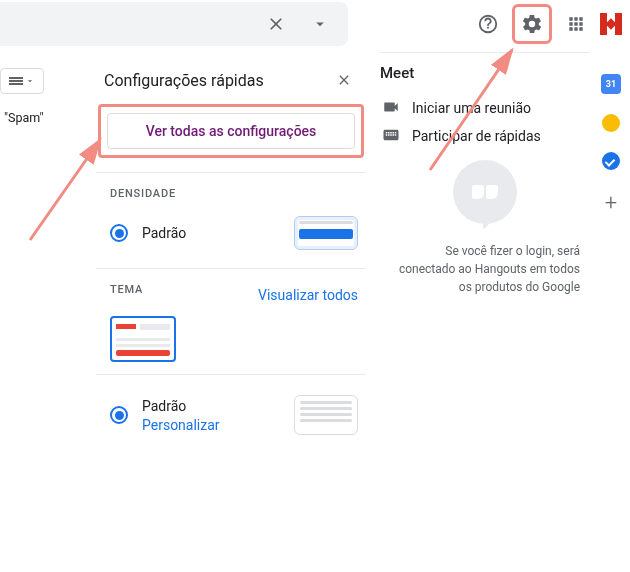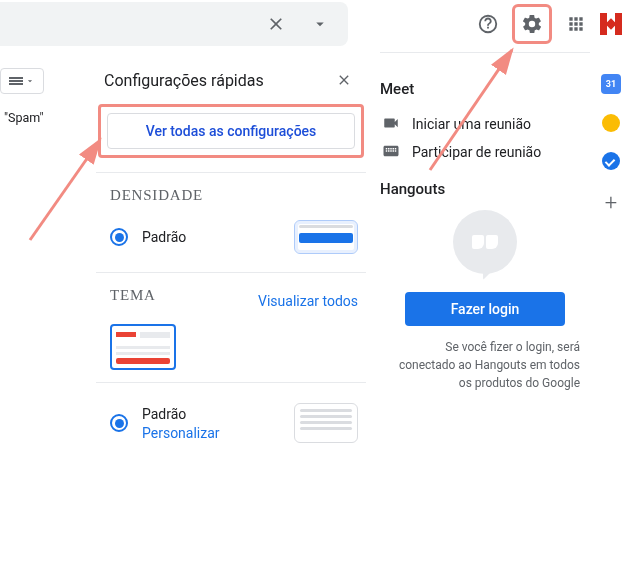--- a/index.html
+++ b/index.html
@@ -112,38 +112,37 @@
   }
   .view-all-wrap{
     border:3px solid #f28b82;
     border-radius:4px;
     margin:0 2px 14px 2px;
     padding:6px;
   }
   .view-all-btn{
     border:1px solid #dadce0;
     border-radius:4px;
-    color:#1d4ed8;
+    color:#701a75;
     font-weight:500;
     font-size:14px;
     text-align:center;
     padding:9px 6px;
     cursor:pointer;
   }
   .section{
     border-top:1px solid #e8eaed;
     padding:14px 8px 12px 14px;
   }
   .section h4{
-    font-size:15px;
+    font-size:11px;
     letter-spacing:0.8px;
     font-weight:500;
     color:#5f6368;
     margin-bottom:10px;
-    font-family:Liberation Serif, serif;
   }
   .density-row{
     display:flex; align-items:center; justify-content:space-between;
     padding:6px 0;
   }
   .radio-lbl{ display:flex; align-items:center; gap:14px; font-size:14px; }
   .radio{
     width:18px;height:18px;border:2px solid #5f6368;border-radius:50%;
     display:inline-flex;align-items:center;justify-content:center;
   }
@@ -182,21 +181,21 @@
     left:380px; top:52px; right:40px;
     border-top:1px solid #e8eaed;
   }
 
   
   .meet{
     position:absolute;
     left:380px; top:60px;
     width:210px;
   }
-  .meet h3{font-size:15px;font-weight:500;margin:20px 0 10px 0;}
+  .meet h3{font-size:15px;font-weight:500;margin:4px 0 10px 0;}
   .meet-row{display:flex;align-items:flex-end;gap:10px;font-size:14px;padding:4px 0;cursor:pointer;}
   .meet-row .mi{color:#5f6368;width:22px;display:flex;justify-content:center;padding-top:2px;}
   .hangouts-logo{
     width:64px;height:64px;border-radius:50%;
     background:#e8eaed;margin:12px auto 18px;display:flex;align-items:center;justify-content:center;
     position:relative;
   }
   .hangouts-logo::after{
     content:"";position:absolute;bottom:-6px;left:50%;transform:translateX(-2px);
     border:8px solid transparent;border-top-color:#e8eaed;border-left-color:#e8eaed;
@@ -357,31 +356,29 @@
         </svg>
     </span>
     <span>Iniciar uma reunião</span>
   </div>
   <div class="meet-row">
     <span class="mi">
       <svg width="18" height="18" viewBox="0 0 24 24">
           <path fill="#5f6368" d="M20 5H4c-1.1 0-2 .9-2 2v10c0 1.1.9 2 2 2h16c1.1 0 2-.9 2-2V7c0-1.1-.9-2-2-2zM11 8h2v2h-2V8zM8 8h2v2H8V8zM5 8h2v2H5V8zm0 3h2v2H5v-2zm3 0h2v2H8v-2zm3 0h2v2h-2v-2zm3 0h2v2h-2v-2zm3 0h2v2h-2v-2zm-3-3h2v2h-2V8zm3 0h2v2h-2V8zM8 16h8v-2H8v2z"></path>
         </svg>
     </span>
-    <span>Participar de reunião</span>
-  </div>
-
-  <h3 style="margin-top:16px">Hangouts</h3>
+    <span>Participar de rápidas</span>
+  </div>
+
   <div class="hangouts-logo">
     <span class="quotes">
         <span class="q"></span>
         <span class="q"></span>
       </span>
   </div>
-  <div class="login-btn">Fazer login</div>
   <div class="login-note">
     <span>Se você fizer o login, será conectado ao Hangouts em todos os produtos do Google</span>
   </div>
 </div>
 
 <div class="rail">
   <span class="rail-ic cal"></span>
   <span class="rail-ic keep"></span>
   <span class="rail-ic tasks"></span>
   <span class="plus">+</span>

